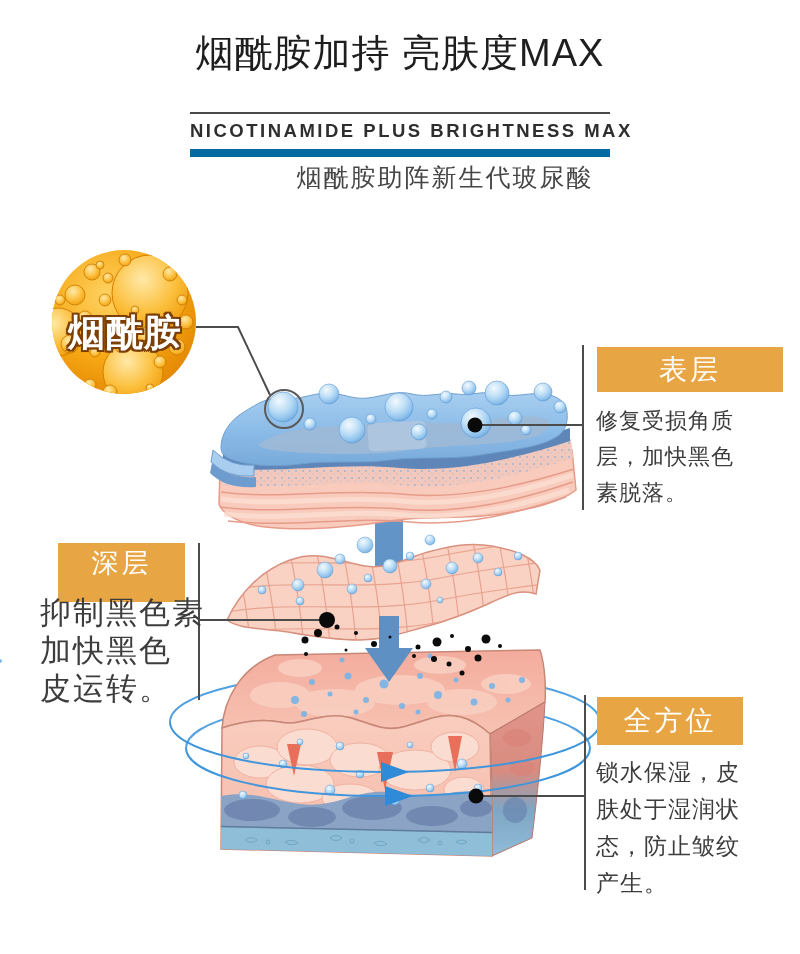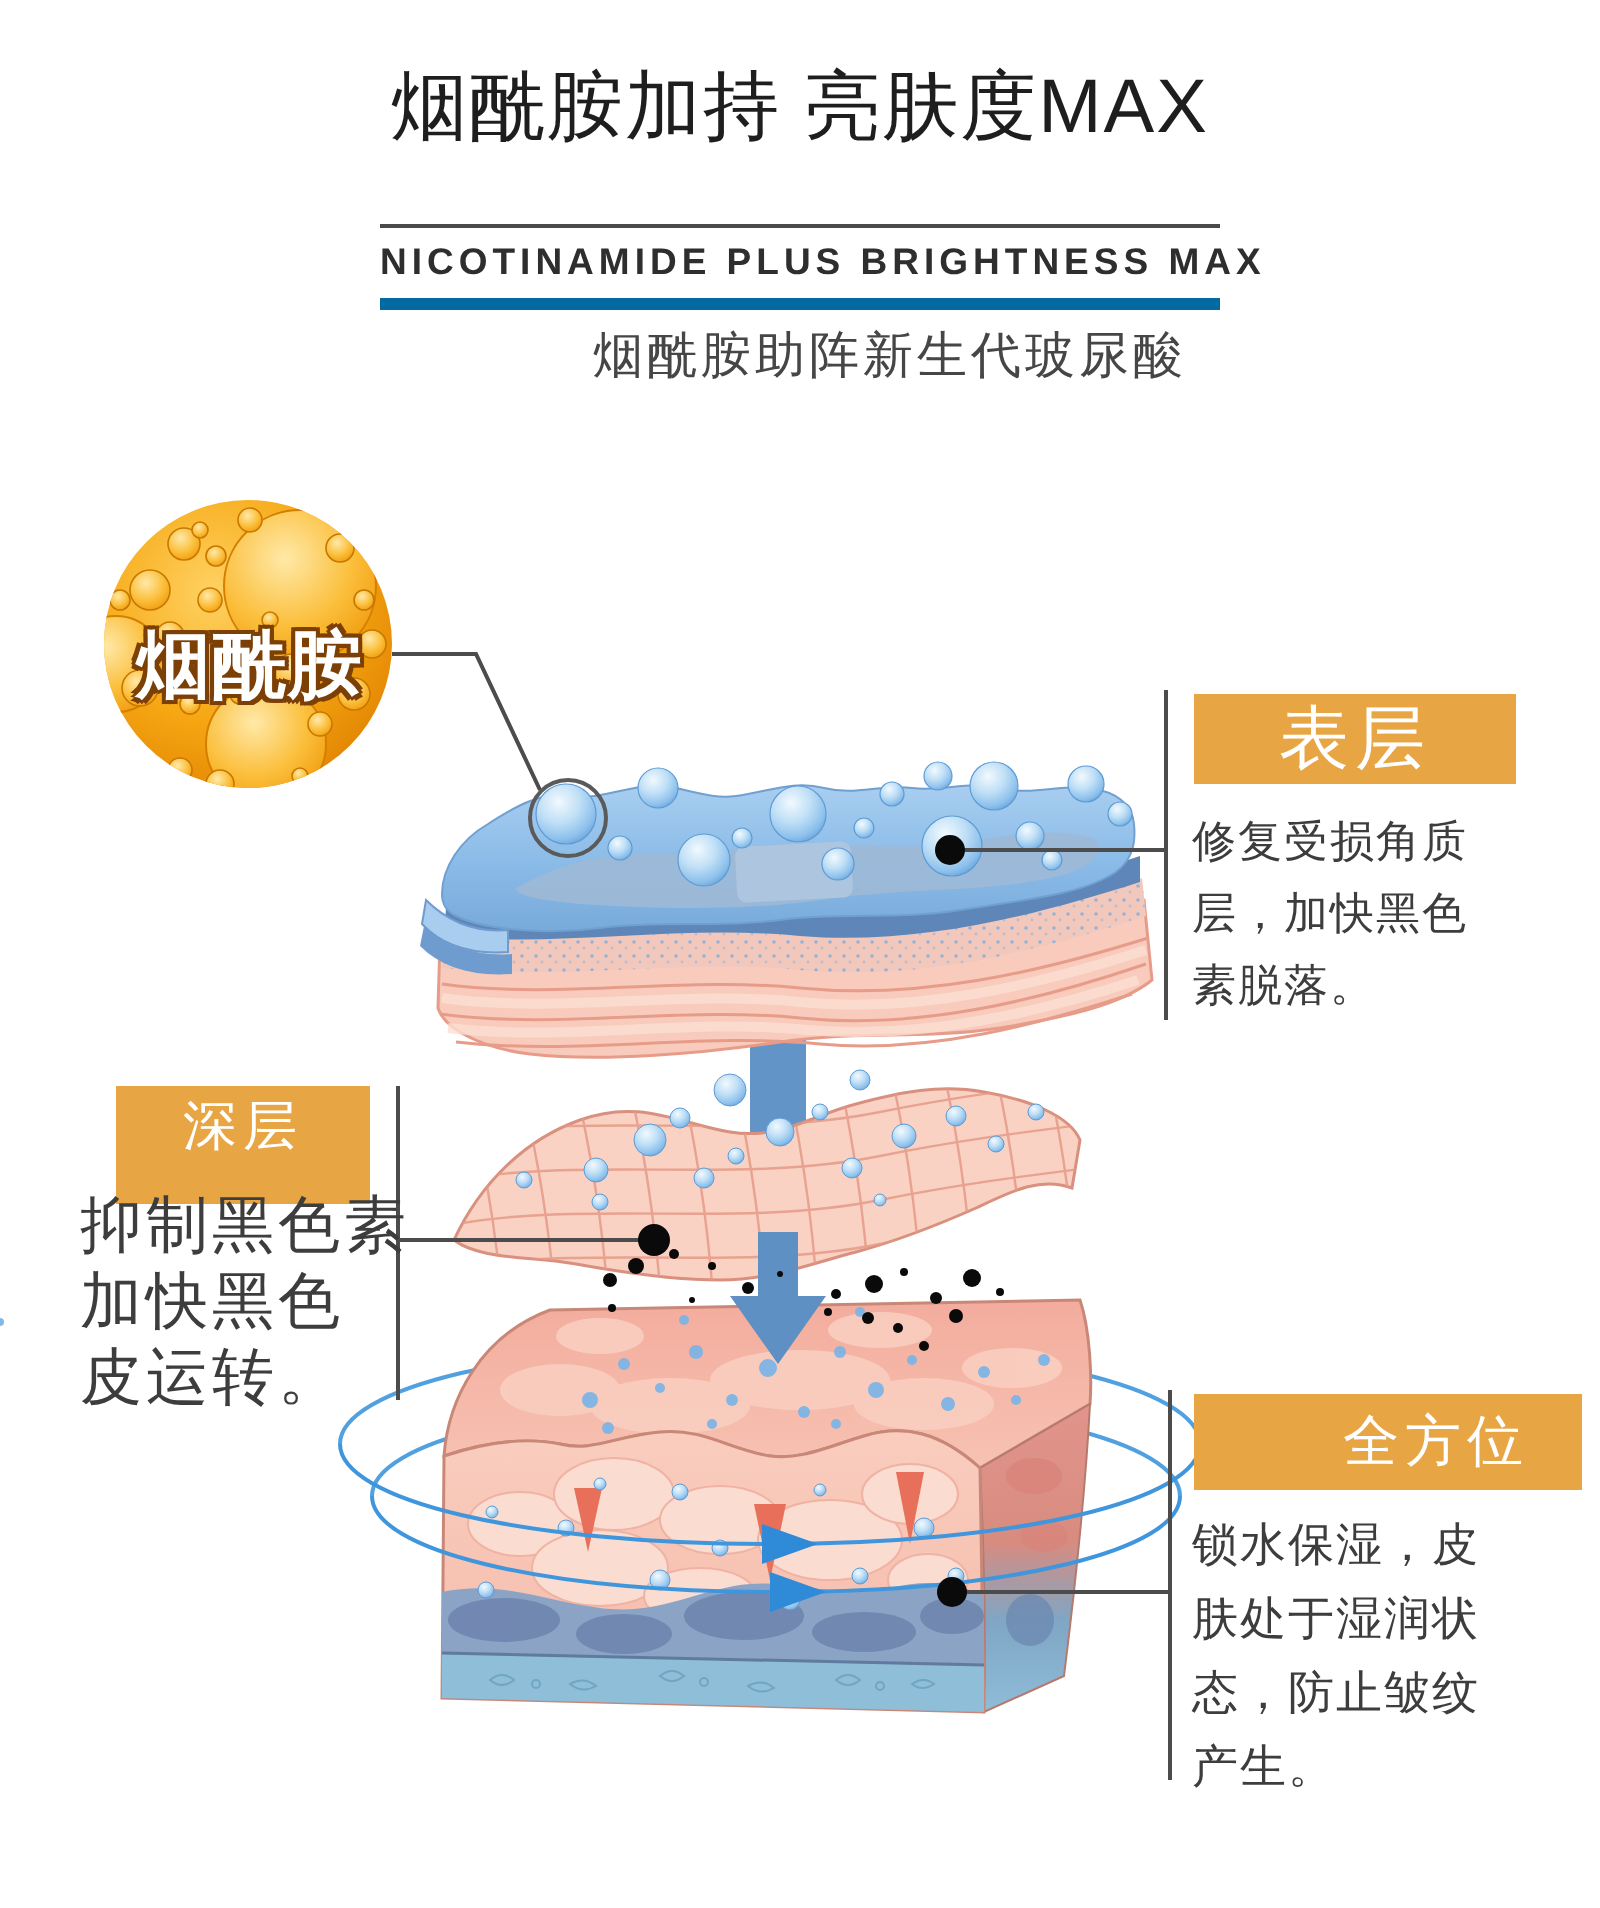--- a/index.html
+++ b/index.html
@@ -3,32 +3,32 @@
 <meta charset="utf-8">
 <style>
   html,body{margin:0;padding:0;}
   body{width:800px;height:954px;position:relative;background:#ffffff;overflow:hidden;
        font-family:"Liberation Sans","DejaVu Sans",sans-serif;}
   #illustration{position:absolute;left:0;top:0;z-index:1;}
   .txt{position:absolute;z-index:3;}
   #title{top:28px;left:0;width:800px;text-align:center;font-size:38px;font-weight:500;
          letter-spacing:1px;color:#1e1e1e;}
   #sub-en-wrap{top:112px;left:190px;width:420px;border-top:2px solid #4a4a4a;
-         border-bottom:6px solid #0369a1;padding:6px 0 7px 0;text-align:center;}
+         border-bottom:8px solid #0369a1;padding:6px 0 7px 0;text-align:center;}
   #sub-en{font-size:18.5px;font-weight:bold;letter-spacing:2.5px;color:#2e2e2e;white-space:nowrap;}
   #sub-zh{top:161px;left:0;width:800px;text-align:center;font-size:25px;color:#464646;
          letter-spacing:2px;padding-left:45px;}
   #bubble-label{left:47px;top:308px;width:156px;text-align:center;font-size:37px;font-weight:bold;
          color:#ffffff;letter-spacing:1px;
          text-shadow:-2px -2px 0 #7c3f05,2px -2px 0 #7c3f05,-2px 2px 0 #7c3f05,2px 2px 0 #7c3f05,
                      0 -2px 0 #7c3f05,0 2px 0 #7c3f05,-2px 0 0 #7c3f05,2px 0 0 #7c3f05;}
   .badge{background:#e8a544;color:#ffffff;text-align:center;letter-spacing:3px;}
-  #badge-surface{left:597px;top:347px;width:161px;height:45px;line-height:45px;font-size:35px;}
+  #badge-surface{left:597px;top:347px;width:186px;height:45px;line-height:45px;font-size:28px;}
   #badge-deep{left:58px;top:543px;width:127px;height:59px;line-height:41px;font-size:27px;}
-  #badge-all{left:597px;top:697px;width:146px;height:48px;line-height:48px;font-size:28px;padding-left:48px;}
+  #badge-all{left:597px;top:697px;width:146px;height:48px;line-height:48px;font-size:28px;}
   .para{color:#3d3d3d;}
   #para-surface{left:596px;top:403px;font-size:22px;letter-spacing:1px;}
   #para-surface div{height:36px;line-height:36px;}
   #para-deep{left:40px;top:594px;font-size:31px;letter-spacing:2px;}
   #para-deep div{height:38px;line-height:38px;}
   #para-all{left:596px;top:754px;font-size:23px;letter-spacing:1px;}
   #para-all div{height:37px;line-height:37px;}
 </style>
 </head>
 <body>

